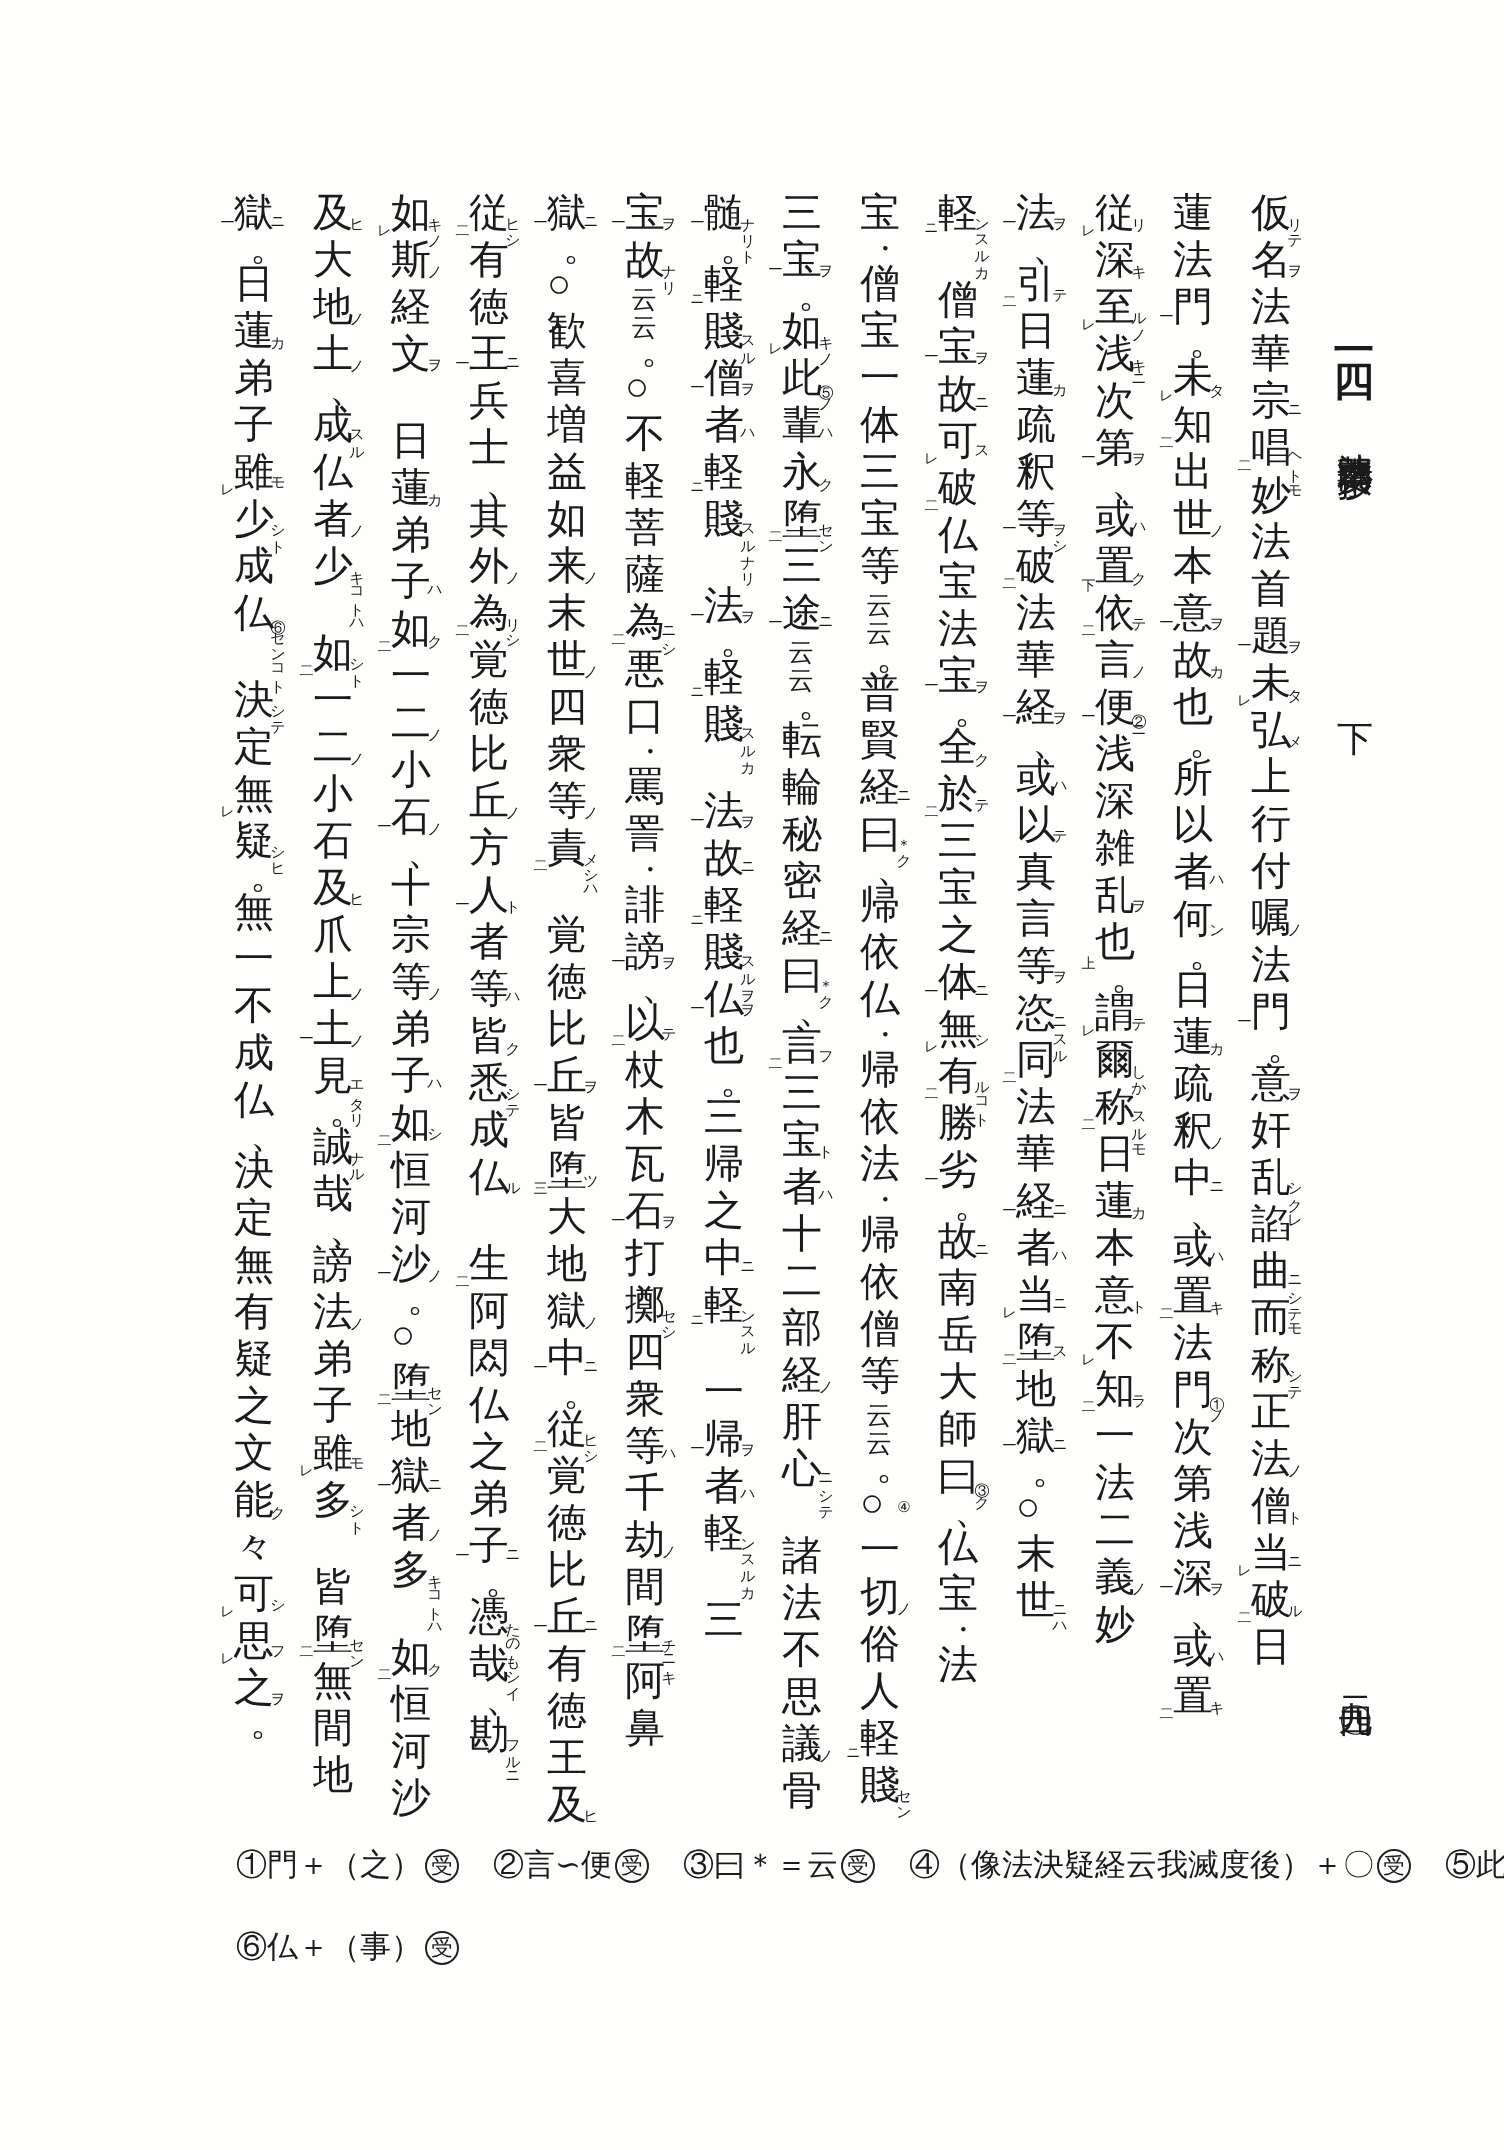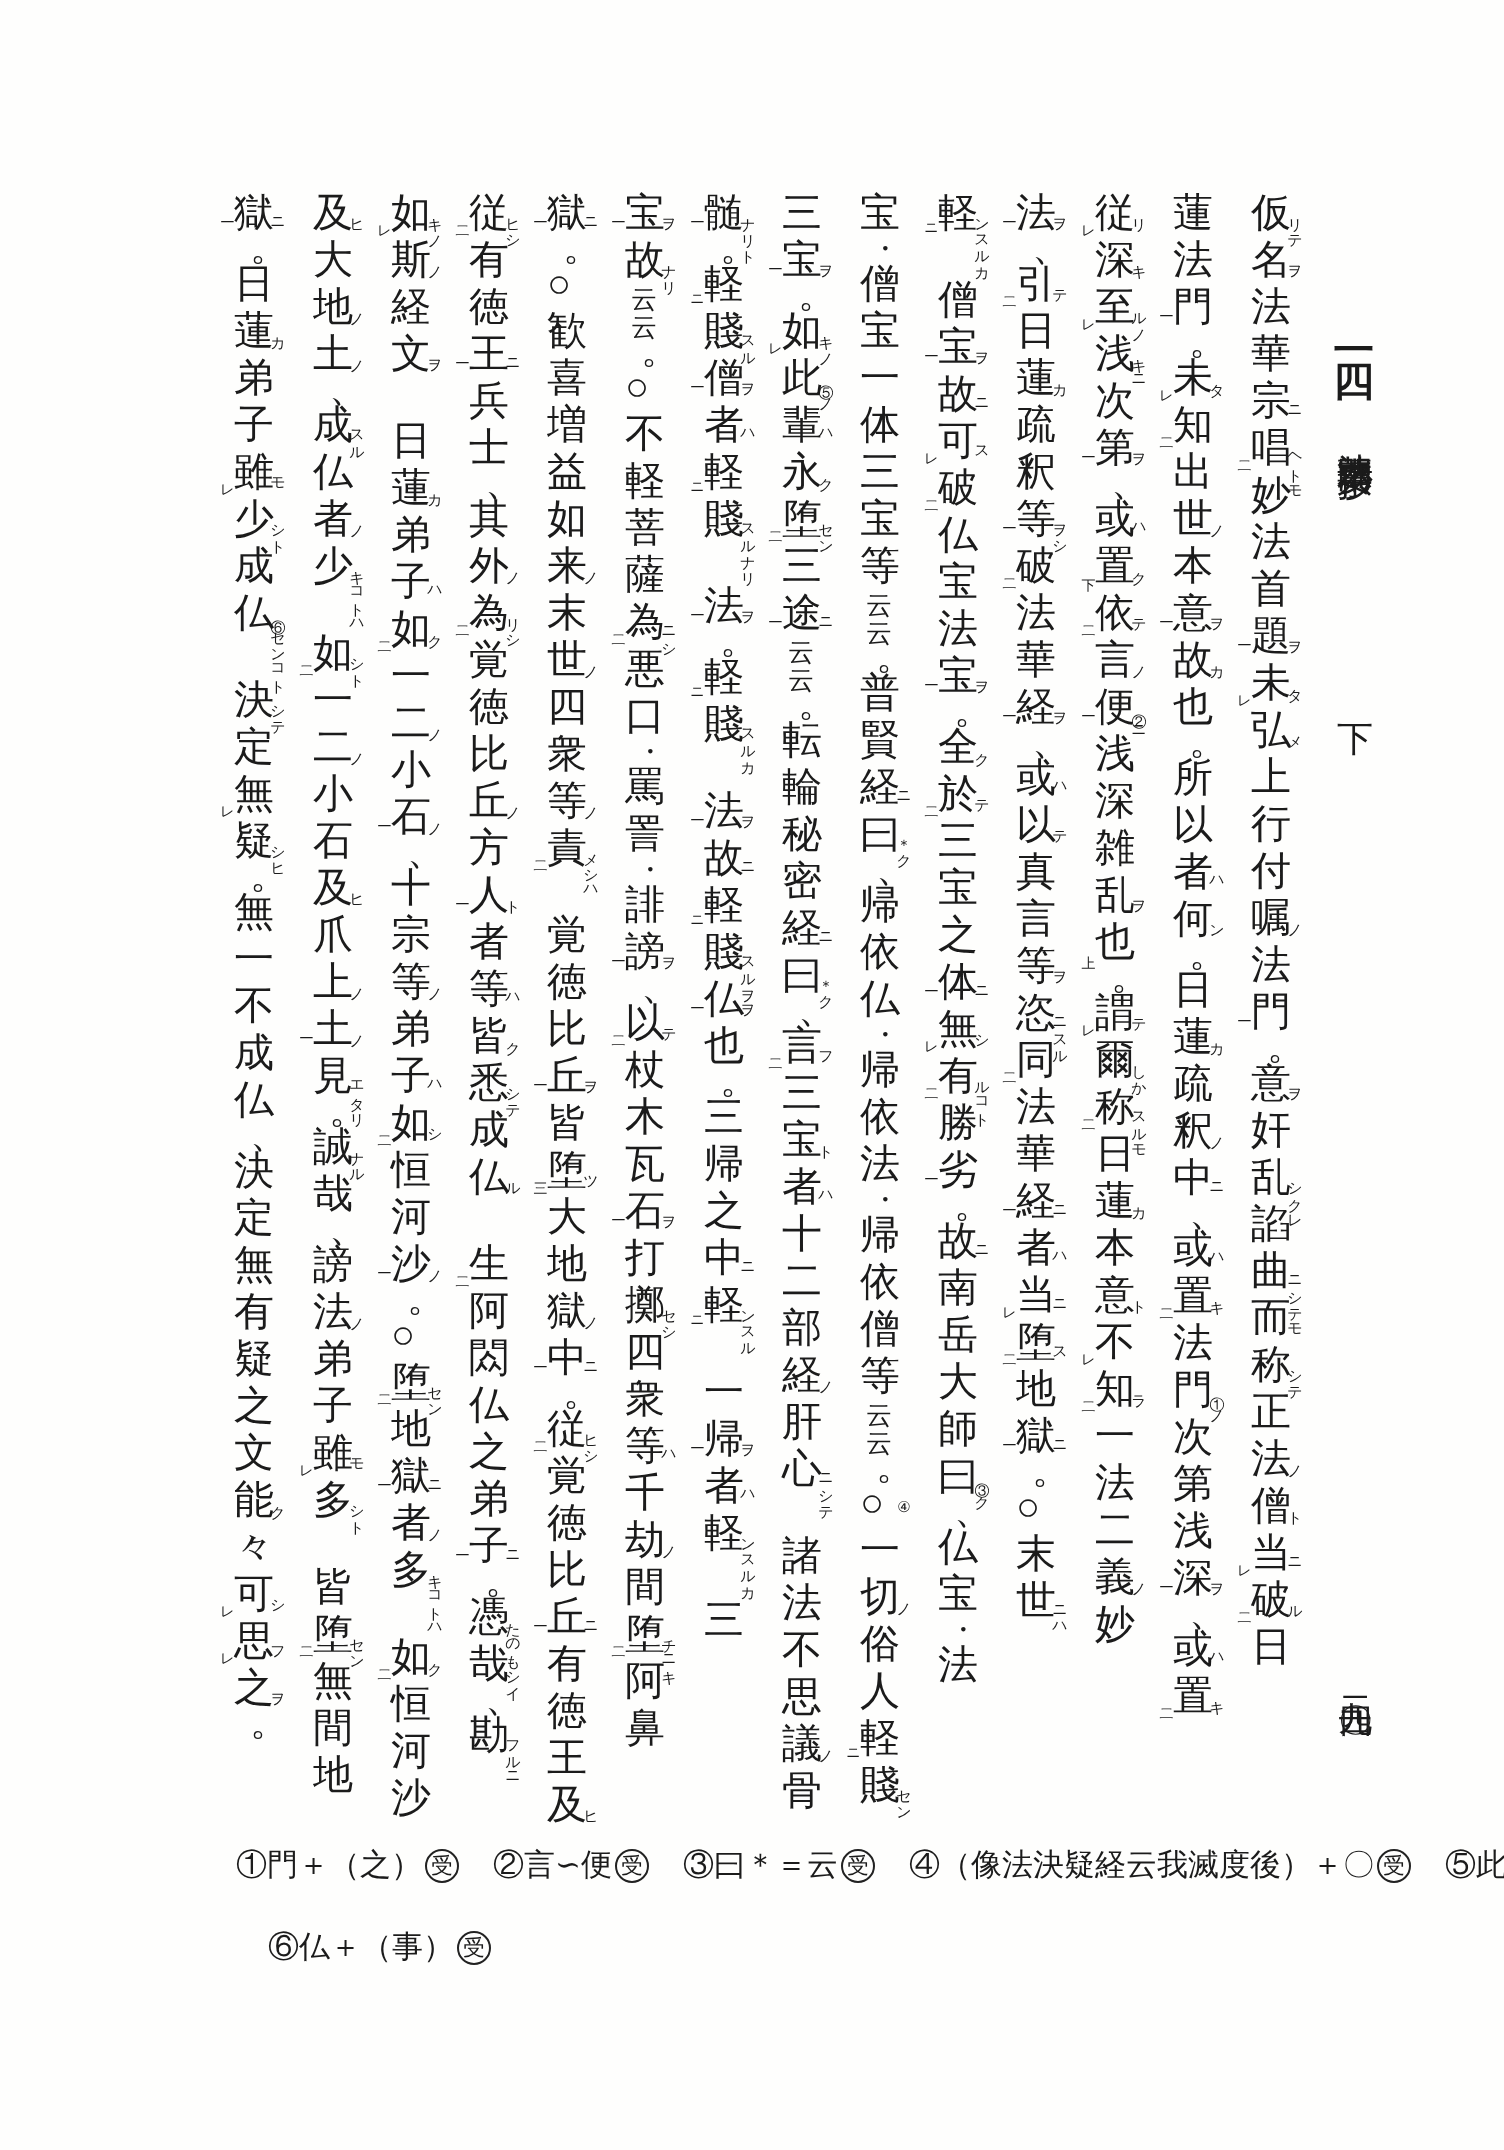--- a/index.html
+++ b/index.html
@@ -28,21 +28,21 @@
   .mk.l{left:-12px;top:22px;font-size:14px;letter-spacing:-1px;}
   
   .vhead{position:absolute;writing-mode:vertical-rl;text-orientation:upright;line-height:1.08;}
   .head-num{left:1332px;top:328px;font-size:41px;font-weight:bold;letter-spacing:4px;}
   .head-title{left:1335px;top:424px;font-size:36px;letter-spacing:2px;}
   .head-vol{left:1335px;top:696px;font-size:36px;}
   .folio{left:1336px;top:1672px;font-size:34px;letter-spacing:3px;}
   
   .fn{position:absolute;left:236px;font-size:31px;line-height:1.2;white-space:pre;}
   .fn1{top:1846px;}
-  .fn2{top:1928px;margin-left:32px;}
+  .fn2{top:1928px;}
   .circ{
     display:inline-block;box-sizing:border-box;
     width:34px;height:34px;line-height:30px;
     border:2px solid #222;border-radius:50%;
     font-size:22px;text-align:center;vertical-align:2px;
     margin:0 3px;
   }
 </style>
 </head>
 <body>

